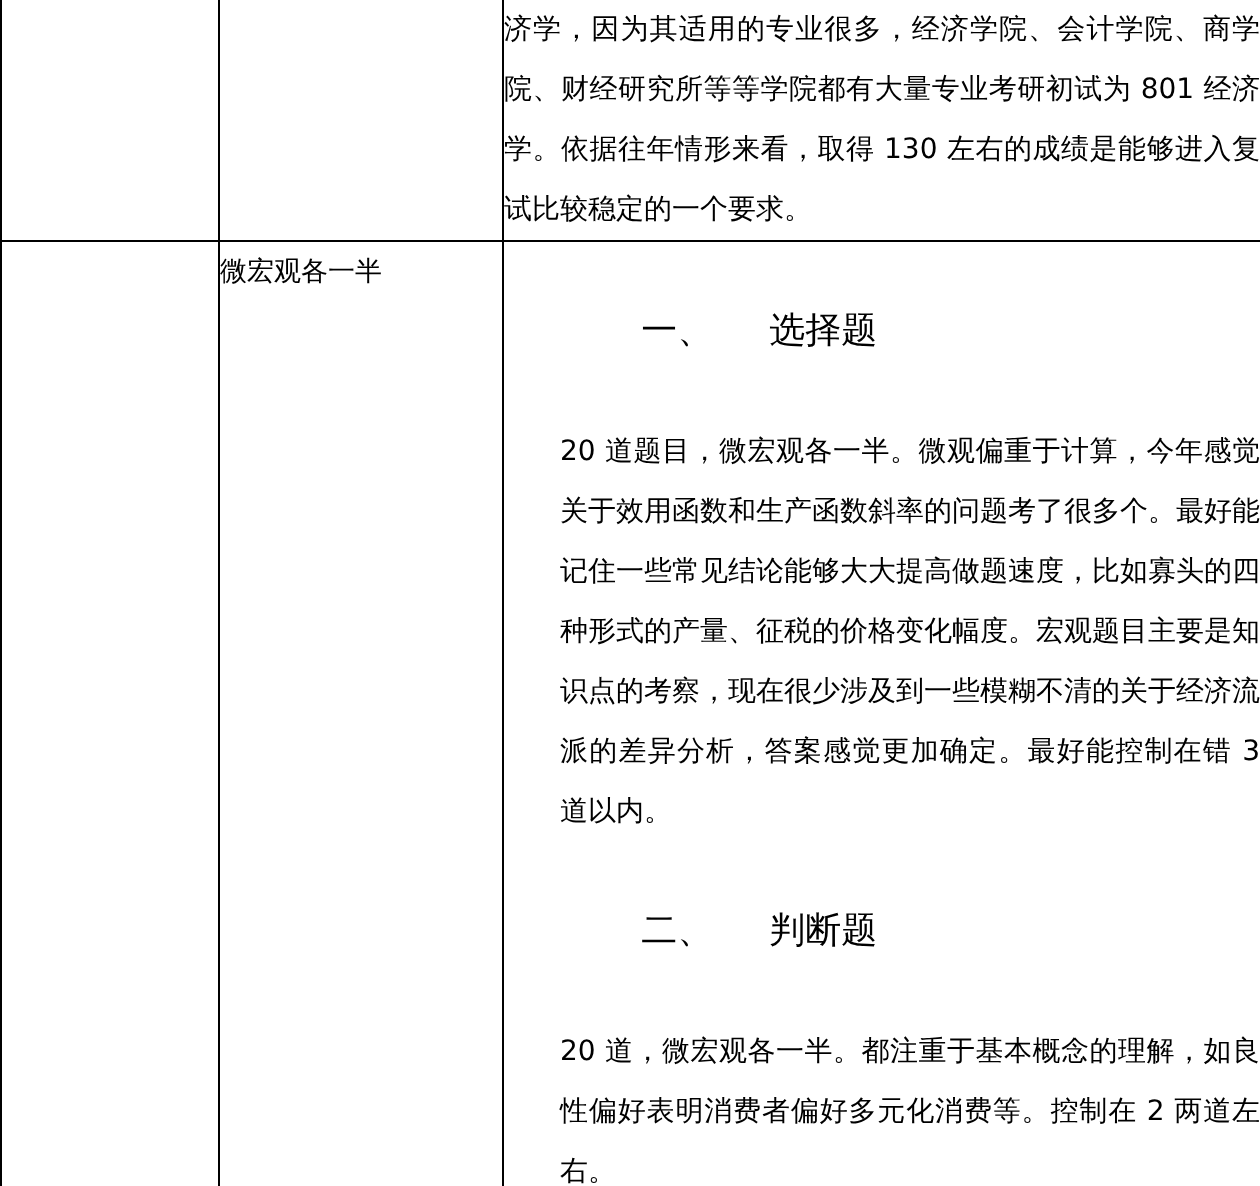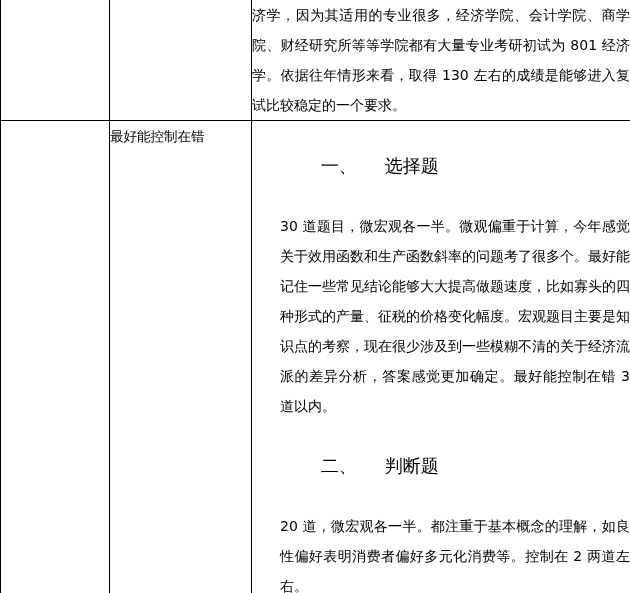--- a/index.html
+++ b/index.html
@@ -92,27 +92,27 @@
         </td>
         <td class="cell-body">
           <p class="para first-para">济学，因为其适用的专业很多，经济学院、会计学院、商学院、财经研究所等等学院都有大量专业考研初试为 801 经济学。依据往年情形来看，取得 130 左右的成绩是能够进入复试比较稳定的一个要求。</p>
         </td>
       </tr>
       <tr>
         <td class="leftcol">
           <div class="empty-left"></div>
         </td>
         <td class="cell-label">
-          <span>最好能控制在错</span>
+          <span>微宏观各一半</span>
         </td>
         <td class="cell-body">
           <div class="item-head">
             <span>一、</span><span style="display:inline-block;width:28px;"></span><span>选择题</span>
           </div>
-          <p class="para indent">30 道题目，微宏观各一半。微观偏重于计算，今年感觉关于效用函数和生产函数斜率的问题考了很多个。最好能记住一些常见结论能够大大提高做题速度，比如寡头的四种形式的产量、征税的价格变化幅度。宏观题目主要是知识点的考察，现在很少涉及到一些模糊不清的关于经济流派的差异分析，答案感觉更加确定。最好能控制在错 3 道以内。</p>
+          <p class="para indent">20 道题目，微宏观各一半。微观偏重于计算，今年感觉关于效用函数和生产函数斜率的问题考了很多个。最好能记住一些常见结论能够大大提高做题速度，比如寡头的四种形式的产量、征税的价格变化幅度。宏观题目主要是知识点的考察，现在很少涉及到一些模糊不清的关于经济流派的差异分析，答案感觉更加确定。最好能控制在错 3 道以内。</p>
           <div class="item-head">
             <span>二、</span><span style="display:inline-block;width:28px;"></span><span>判断题</span>
           </div>
           <p class="para indent">20 道，微宏观各一半。都注重于基本概念的理解，如良性偏好表明消费者偏好多元化消费等。控制在 2 两道左右。</p>
         </td>
       </tr>
     </tbody>
   </table>
 </div>
 

